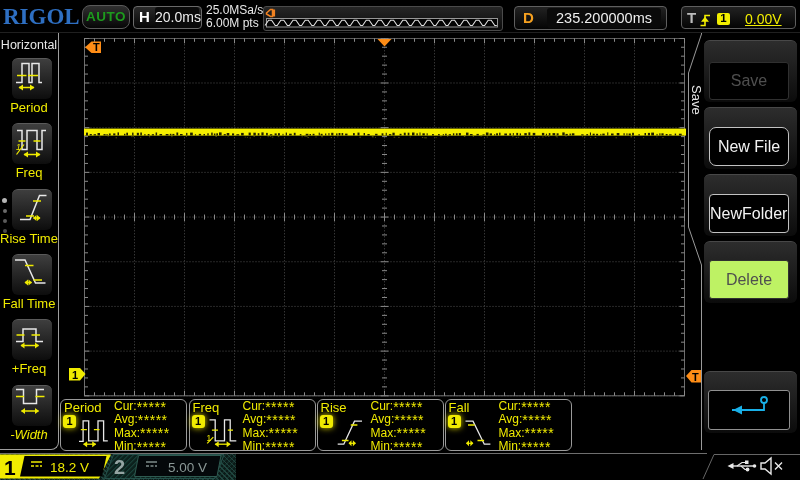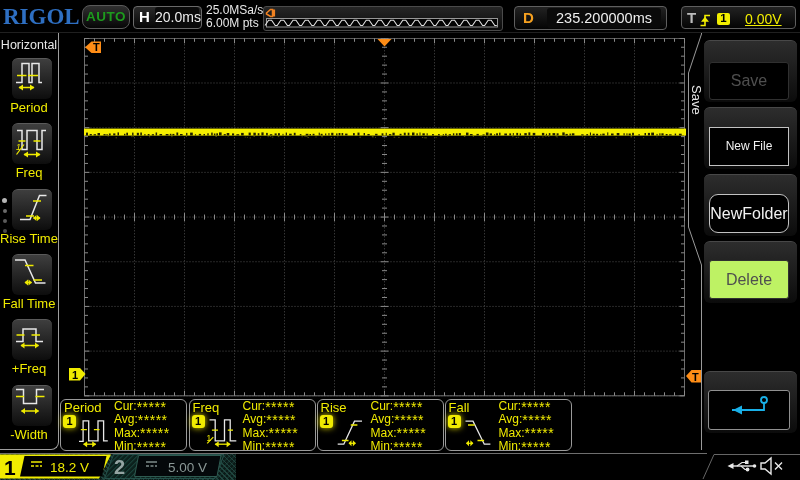--- a/index.html
+++ b/index.html
@@ -103,21 +103,21 @@
   </svg>
 <div style="position:absolute;left:0px;width:58px;text-align:center;font-size:13px;color:#f0eb00;white-space:nowrap;top:361.3px;">+Freq</div>
 <div style="position:absolute;left:12px;width:40px;height:40px;border-radius:6px;background:linear-gradient(#3e3e3e,#0d0d0d);border-top:1px solid #5a5a5a;top:384.7px;"></div>
 <svg class="abs" style="left:12px;top:384.7px;" width="40" height="40" viewBox="0 0 40 40">
     <path d="M4 4.5 h7.5 v14 h13 v-14 h7.5" stroke="#e8e8e8" stroke-width="1.5" fill="none"></path>
     <path d="M4 11.5 h8 M23.5 11.5 h9" stroke="#f0eb00" stroke-width="1.5"></path>
     <path d="M9.5 26 H26.5" stroke="#f0eb00" stroke-width="1.5" fill="none"></path>
     <path d="M9.0 26 l4 -3 v6 Z" fill="#f0eb00"></path>
     <path d="M27.0 26 l-4 -3 v6 Z" fill="#f0eb00"></path>
   </svg>
-<div style="position:absolute;left:0px;width:58px;text-align:center;font-size:13px;color:#f0eb00;white-space:nowrap;top:426.7px;">-Width</div>
+<div style="position:absolute;left:0px;width:58px;text-align:center;font-size:13px;color:#f0eb00;white-space:nowrap;top:426.7px;font-style:italic;">-Width</div>
 <div class="abs" style="left:2px;top:197.5px;width:5px;height:5px;border-radius:50%;background:#b5b5b5;"></div>
 <div class="abs" style="left:3px;top:208.5px;width:4px;height:4px;border-radius:50%;background:#6a6a6a;"></div>
 <div class="abs" style="left:3px;top:218.5px;width:4px;height:4px;border-radius:50%;background:#5a5a5a;"></div>
 <div class="abs" style="left:3px;top:228.5px;width:4px;height:4px;border-radius:50%;background:#4a4a4a;"></div>
 <svg id="grat" class="abs" style="left:84px;top:38px;" width="602" height="360" viewBox="0 0 602 360">
     <path d="M0.5 0.3 V357.8 M50.5 0.3 V357.8 M100.5 0.3 V357.8 M150.5 0.3 V357.8 M200.5 0.3 V357.8 M250.5 0.3 V357.8 M300.5 0.3 V357.8 M350.5 0.3 V357.8 M400.5 0.3 V357.8 M450.5 0.3 V357.8 M500.5 0.3 V357.8 M550.5 0.3 V357.8 M600.5 0.3 V357.8 M0.5 0.3 H600.5 M0.5 44.9875 H600.5 M0.5 89.675 H600.5 M0.5 134.3625 H600.5 M0.5 179.05 H600.5 M0.5 223.7375 H600.5 M0.5 268.425 H600.5 M0.5 313.1125 H600.5 M0.5 357.8 H600.5" stroke="#4e4e4e" stroke-width="1" stroke-dasharray="1 2" fill="none"></path>
     <rect x="0.5" y="0.3" width="600.0" height="357.5" fill="none" stroke="#6e6e6e" stroke-width="1"></rect>
     <path d="M0.5 0.3 v5 M0.5 357.8 v-5 M10.5 0.3 v3.5 M10.5 357.8 v-3.5 M20.5 0.3 v3.5 M20.5 357.8 v-3.5 M30.5 0.3 v3.5 M30.5 357.8 v-3.5 M40.5 0.3 v3.5 M40.5 357.8 v-3.5 M50.5 0.3 v5 M50.5 357.8 v-5 M60.5 0.3 v3.5 M60.5 357.8 v-3.5 M70.5 0.3 v3.5 M70.5 357.8 v-3.5 M80.5 0.3 v3.5 M80.5 357.8 v-3.5 M90.5 0.3 v3.5 M90.5 357.8 v-3.5 M100.5 0.3 v5 M100.5 357.8 v-5 M110.5 0.3 v3.5 M110.5 357.8 v-3.5 M120.5 0.3 v3.5 M120.5 357.8 v-3.5 M130.5 0.3 v3.5 M130.5 357.8 v-3.5 M140.5 0.3 v3.5 M140.5 357.8 v-3.5 M150.5 0.3 v5 M150.5 357.8 v-5 M160.5 0.3 v3.5 M160.5 357.8 v-3.5 M170.5 0.3 v3.5 M170.5 357.8 v-3.5 M180.5 0.3 v3.5 M180.5 357.8 v-3.5 M190.5 0.3 v3.5 M190.5 357.8 v-3.5 M200.5 0.3 v5 M200.5 357.8 v-5 M210.5 0.3 v3.5 M210.5 357.8 v-3.5 M220.5 0.3 v3.5 M220.5 357.8 v-3.5 M230.5 0.3 v3.5 M230.5 357.8 v-3.5 M240.5 0.3 v3.5 M240.5 357.8 v-3.5 M250.5 0.3 v5 M250.5 357.8 v-5 M260.5 0.3 v3.5 M260.5 357.8 v-3.5 M270.5 0.3 v3.5 M270.5 357.8 v-3.5 M280.5 0.3 v3.5 M280.5 357.8 v-3.5 M290.5 0.3 v3.5 M290.5 357.8 v-3.5 M300.5 0.3 v5 M300.5 357.8 v-5 M310.5 0.3 v3.5 M310.5 357.8 v-3.5 M320.5 0.3 v3.5 M320.5 357.8 v-3.5 M330.5 0.3 v3.5 M330.5 357.8 v-3.5 M340.5 0.3 v3.5 M340.5 357.8 v-3.5 M350.5 0.3 v5 M350.5 357.8 v-5 M360.5 0.3 v3.5 M360.5 357.8 v-3.5 M370.5 0.3 v3.5 M370.5 357.8 v-3.5 M380.5 0.3 v3.5 M380.5 357.8 v-3.5 M390.5 0.3 v3.5 M390.5 357.8 v-3.5 M400.5 0.3 v5 M400.5 357.8 v-5 M410.5 0.3 v3.5 M410.5 357.8 v-3.5 M420.5 0.3 v3.5 M420.5 357.8 v-3.5 M430.5 0.3 v3.5 M430.5 357.8 v-3.5 M440.5 0.3 v3.5 M440.5 357.8 v-3.5 M450.5 0.3 v5 M450.5 357.8 v-5 M460.5 0.3 v3.5 M460.5 357.8 v-3.5 M470.5 0.3 v3.5 M470.5 357.8 v-3.5 M480.5 0.3 v3.5 M480.5 357.8 v-3.5 M490.5 0.3 v3.5 M490.5 357.8 v-3.5 M500.5 0.3 v5 M500.5 357.8 v-5 M510.5 0.3 v3.5 M510.5 357.8 v-3.5 M520.5 0.3 v3.5 M520.5 357.8 v-3.5 M530.5 0.3 v3.5 M530.5 357.8 v-3.5 M540.5 0.3 v3.5 M540.5 357.8 v-3.5 M550.5 0.3 v5 M550.5 357.8 v-5 M560.5 0.3 v3.5 M560.5 357.8 v-3.5 M570.5 0.3 v3.5 M570.5 357.8 v-3.5 M580.5 0.3 v3.5 M580.5 357.8 v-3.5 M590.5 0.3 v3.5 M590.5 357.8 v-3.5 M600.5 0.3 v5 M600.5 357.8 v-5 M0.5 0.3 h5 M600.5 0.3 h-5 M0.5 9.2375 h3.5 M600.5 9.2375 h-3.5 M0.5 18.175 h3.5 M600.5 18.175 h-3.5 M0.5 27.1125 h3.5 M600.5 27.1125 h-3.5 M0.5 36.05 h3.5 M600.5 36.05 h-3.5 M0.5 44.9875 h5 M600.5 44.9875 h-5 M0.5 53.925 h3.5 M600.5 53.925 h-3.5 M0.5 62.8625 h3.5 M600.5 62.8625 h-3.5 M0.5 71.8 h3.5 M600.5 71.8 h-3.5 M0.5 80.7375 h3.5 M600.5 80.7375 h-3.5 M0.5 89.675 h5 M600.5 89.675 h-5 M0.5 98.6125 h3.5 M600.5 98.6125 h-3.5 M0.5 107.55 h3.5 M600.5 107.55 h-3.5 M0.5 116.4875 h3.5 M600.5 116.4875 h-3.5 M0.5 125.425 h3.5 M600.5 125.425 h-3.5 M0.5 134.3625 h5 M600.5 134.3625 h-5 M0.5 143.3 h3.5 M600.5 143.3 h-3.5 M0.5 152.2375 h3.5 M600.5 152.2375 h-3.5 M0.5 161.175 h3.5 M600.5 161.175 h-3.5 M0.5 170.1125 h3.5 M600.5 170.1125 h-3.5 M0.5 179.05 h5 M600.5 179.05 h-5 M0.5 187.9875 h3.5 M600.5 187.9875 h-3.5 M0.5 196.925 h3.5 M600.5 196.925 h-3.5 M0.5 205.8625 h3.5 M600.5 205.8625 h-3.5 M0.5 214.8 h3.5 M600.5 214.8 h-3.5 M0.5 223.7375 h5 M600.5 223.7375 h-5 M0.5 232.675 h3.5 M600.5 232.675 h-3.5 M0.5 241.6125 h3.5 M600.5 241.6125 h-3.5 M0.5 250.55 h3.5 M600.5 250.55 h-3.5 M0.5 259.4875 h3.5 M600.5 259.4875 h-3.5 M0.5 268.425 h5 M600.5 268.425 h-5 M0.5 277.3625 h3.5 M600.5 277.3625 h-3.5 M0.5 286.3 h3.5 M600.5 286.3 h-3.5 M0.5 295.2375 h3.5 M600.5 295.2375 h-3.5 M0.5 304.175 h3.5 M600.5 304.175 h-3.5 M0.5 313.1125 h5 M600.5 313.1125 h-5 M0.5 322.05 h3.5 M600.5 322.05 h-3.5 M0.5 330.9875 h3.5 M600.5 330.9875 h-3.5 M0.5 339.925 h3.5 M600.5 339.925 h-3.5 M0.5 348.8625 h3.5 M600.5 348.8625 h-3.5 M0.5 357.8 h5 M600.5 357.8 h-5 M0.5 175.05 v8 M10.5 176.55 v5.0 M20.5 176.55 v5.0 M30.5 176.55 v5.0 M40.5 176.55 v5.0 M50.5 175.05 v8 M60.5 176.55 v5.0 M70.5 176.55 v5.0 M80.5 176.55 v5.0 M90.5 176.55 v5.0 M100.5 175.05 v8 M110.5 176.55 v5.0 M120.5 176.55 v5.0 M130.5 176.55 v5.0 M140.5 176.55 v5.0 M150.5 175.05 v8 M160.5 176.55 v5.0 M170.5 176.55 v5.0 M180.5 176.55 v5.0 M190.5 176.55 v5.0 M200.5 175.05 v8 M210.5 176.55 v5.0 M220.5 176.55 v5.0 M230.5 176.55 v5.0 M240.5 176.55 v5.0 M250.5 175.05 v8 M260.5 176.55 v5.0 M270.5 176.55 v5.0 M280.5 176.55 v5.0 M290.5 176.55 v5.0 M300.5 175.05 v8 M310.5 176.55 v5.0 M320.5 176.55 v5.0 M330.5 176.55 v5.0 M340.5 176.55 v5.0 M350.5 175.05 v8 M360.5 176.55 v5.0 M370.5 176.55 v5.0 M380.5 176.55 v5.0 M390.5 176.55 v5.0 M400.5 175.05 v8 M410.5 176.55 v5.0 M420.5 176.55 v5.0 M430.5 176.55 v5.0 M440.5 176.55 v5.0 M450.5 175.05 v8 M460.5 176.55 v5.0 M470.5 176.55 v5.0 M480.5 176.55 v5.0 M490.5 176.55 v5.0 M500.5 175.05 v8 M510.5 176.55 v5.0 M520.5 176.55 v5.0 M530.5 176.55 v5.0 M540.5 176.55 v5.0 M550.5 175.05 v8 M560.5 176.55 v5.0 M570.5 176.55 v5.0 M580.5 176.55 v5.0 M590.5 176.55 v5.0 M600.5 175.05 v8 M296.5 0.3 h8 M298.0 9.2375 h5.0 M298.0 18.175 h5.0 M298.0 27.1125 h5.0 M298.0 36.05 h5.0 M296.5 44.9875 h8 M298.0 53.925 h5.0 M298.0 62.8625 h5.0 M298.0 71.8 h5.0 M298.0 80.7375 h5.0 M296.5 89.675 h8 M298.0 98.6125 h5.0 M298.0 107.55 h5.0 M298.0 116.4875 h5.0 M298.0 125.425 h5.0 M296.5 134.3625 h8 M298.0 143.3 h5.0 M298.0 152.2375 h5.0 M298.0 161.175 h5.0 M298.0 170.1125 h5.0 M296.5 179.05 h8 M298.0 187.9875 h5.0 M298.0 196.925 h5.0 M298.0 205.8625 h5.0 M298.0 214.8 h5.0 M296.5 223.7375 h8 M298.0 232.675 h5.0 M298.0 241.6125 h5.0 M298.0 250.55 h5.0 M298.0 259.4875 h5.0 M296.5 268.425 h8 M298.0 277.3625 h5.0 M298.0 286.3 h5.0 M298.0 295.2375 h5.0 M298.0 304.175 h5.0 M296.5 313.1125 h8 M298.0 322.05 h5.0 M298.0 330.9875 h5.0 M298.0 339.925 h5.0 M298.0 348.8625 h5.0 M296.5 357.8 h8" stroke="#8a8a8a" stroke-width="1" fill="none"></path>
     <rect x="0" y="90.6" width="602" height="7.0" fill="#f5ef00"></rect>
     <rect x="2.0" y="94.6" width="2.0" height="2.8" fill="#1f1e00"></rect>
@@ -345,22 +345,22 @@
 <svg class="abs" style="left:684px;top:33px;" width="116" height="417" viewBox="0 0 116 417">
     <path d="M17.5 0 L17.5 1 L4.5 40 L4.5 194 L17.5 232 L17.5 417" stroke="#9a9a9a" stroke-width="1" fill="none"></path>
   </svg>
 <div class="abs" style="left:690px;top:73px;width:14px;height:54px;writing-mode:vertical-rl;text-align:center;font-size:13px;color:#e8e8e8;">Save</div>
 <div style="position:absolute;left:704px;width:93px;height:61px;border-radius:6px;background:linear-gradient(#2d2d2d,#0b0b0b);border-top:1px solid #484848;top:40px;"></div>
 <div style="position:absolute;left:704px;width:93px;height:61px;border-radius:6px;background:linear-gradient(#2d2d2d,#0b0b0b);border-top:1px solid #484848;top:106.5px;"></div>
 <div style="position:absolute;left:704px;width:93px;height:61px;border-radius:6px;background:linear-gradient(#2d2d2d,#0b0b0b);border-top:1px solid #484848;top:173.5px;"></div>
 <div style="position:absolute;left:704px;width:93px;height:61px;border-radius:6px;background:linear-gradient(#2d2d2d,#0b0b0b);border-top:1px solid #484848;top:240.5px;"></div>
 <div style="position:absolute;left:704px;width:93px;height:61px;border-radius:6px;background:linear-gradient(#2d2d2d,#0b0b0b);border-top:1px solid #484848;top:371px;"></div>
 <div class="abs" style="left:709px;top:61.5px;width:78px;height:36px;background:#000;border:1px solid #303030;border-radius:3px;text-align:center;line-height:36px;font-size:16px;color:#4f4f4f;">Save</div>
-<div class="abs" style="left:709px;top:127px;width:78px;height:37px;background:#000;border:1px solid #c2c2c2;border-radius:0;text-align:center;line-height:37px;font-size:12px;color:#f2f2f2;">New File</div>
-<div class="abs" style="left:709px;top:194px;width:78px;height:37px;background:#000;border:1px solid #c2c2c2;border-radius:9px;text-align:center;line-height:37px;font-size:16px;color:#f2f2f2;">NewFolder</div>
+<div class="abs" style="left:709px;top:127px;width:78px;height:37px;background:#000;border:1px solid #c2c2c2;border-radius:7px;text-align:center;line-height:37px;font-size:16px;color:#f2f2f2;">New File</div>
+<div class="abs" style="left:709px;top:194px;width:78px;height:37px;background:#000;border:1px solid #c2c2c2;border-radius:4px;text-align:left;line-height:37px;font-size:16px;color:#f2f2f2;">NewFolder</div>
 <div class="abs" style="left:709px;top:259.5px;width:78px;height:37px;background:#bef264;border:1px solid #303030;border-radius:3px;text-align:center;line-height:37px;font-size:16px;color:#4f4f4f;">Delete</div>
 <div class="abs" style="left:708px;top:390px;width:80px;height:38px;background:#000;border:1px solid #909090;border-radius:3px;"></div>
 <svg class="abs" style="left:708px;top:390px;" width="80" height="38" viewBox="0 0 80 38">
     <circle cx="56" cy="10" r="3" fill="none" stroke="#19b0e8" stroke-width="1.8"></circle>
     <path d="M56 13 V20 H24" stroke="#19b0e8" stroke-width="1.8" fill="none"></path>
     <path d="M25 20 l9 -4.5 v9 Z" fill="#19b0e8"></path>
   </svg>
 <div class="abs" style="left:60px;top:399px;width:125px;height:50px;background:#000;border:1px solid #9a9a9a;border-radius:6px;"></div>
 <div class="abs ylw" style="left:64px;top:400px;font-size:13px;">Period</div>
 <div class="abs" style="left:63px;top:415px;width:13px;height:13px;background:#f0eb00;border-radius:3px;box-shadow:0 0 6px rgba(250,240,0,.9);color:#000;font-weight:bold;font-size:11px;text-align:center;line-height:13px;">1</div>

